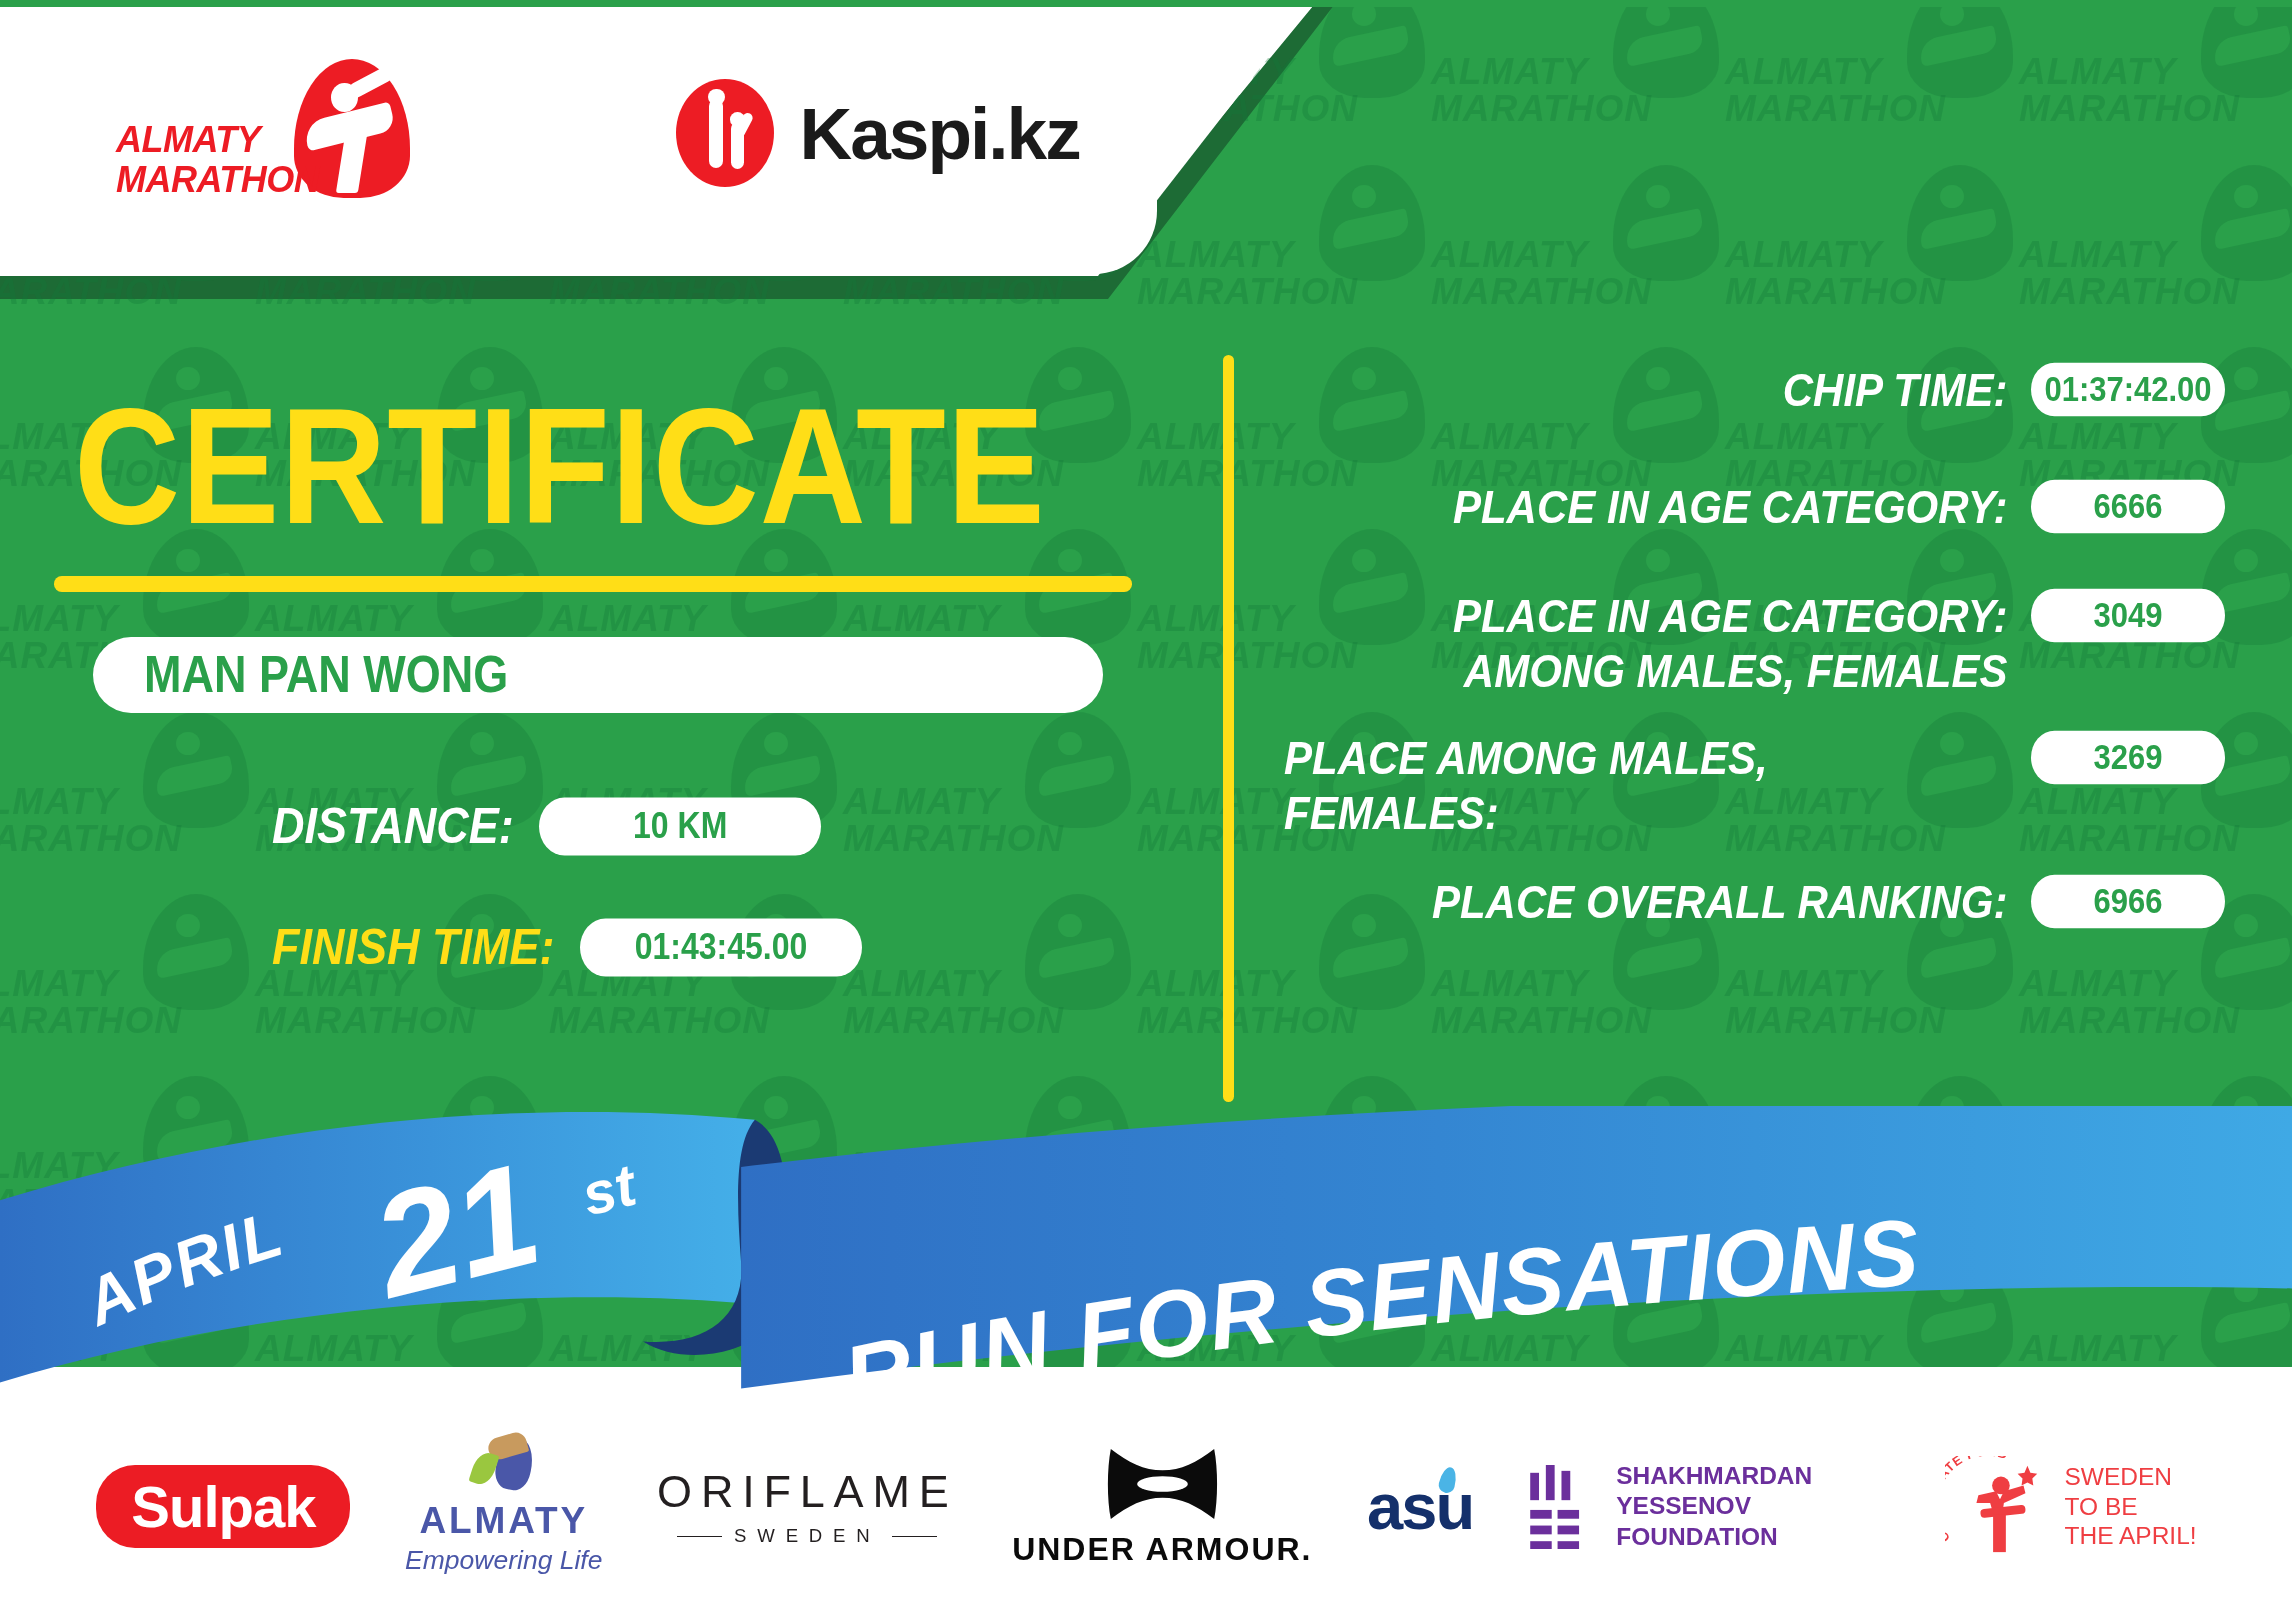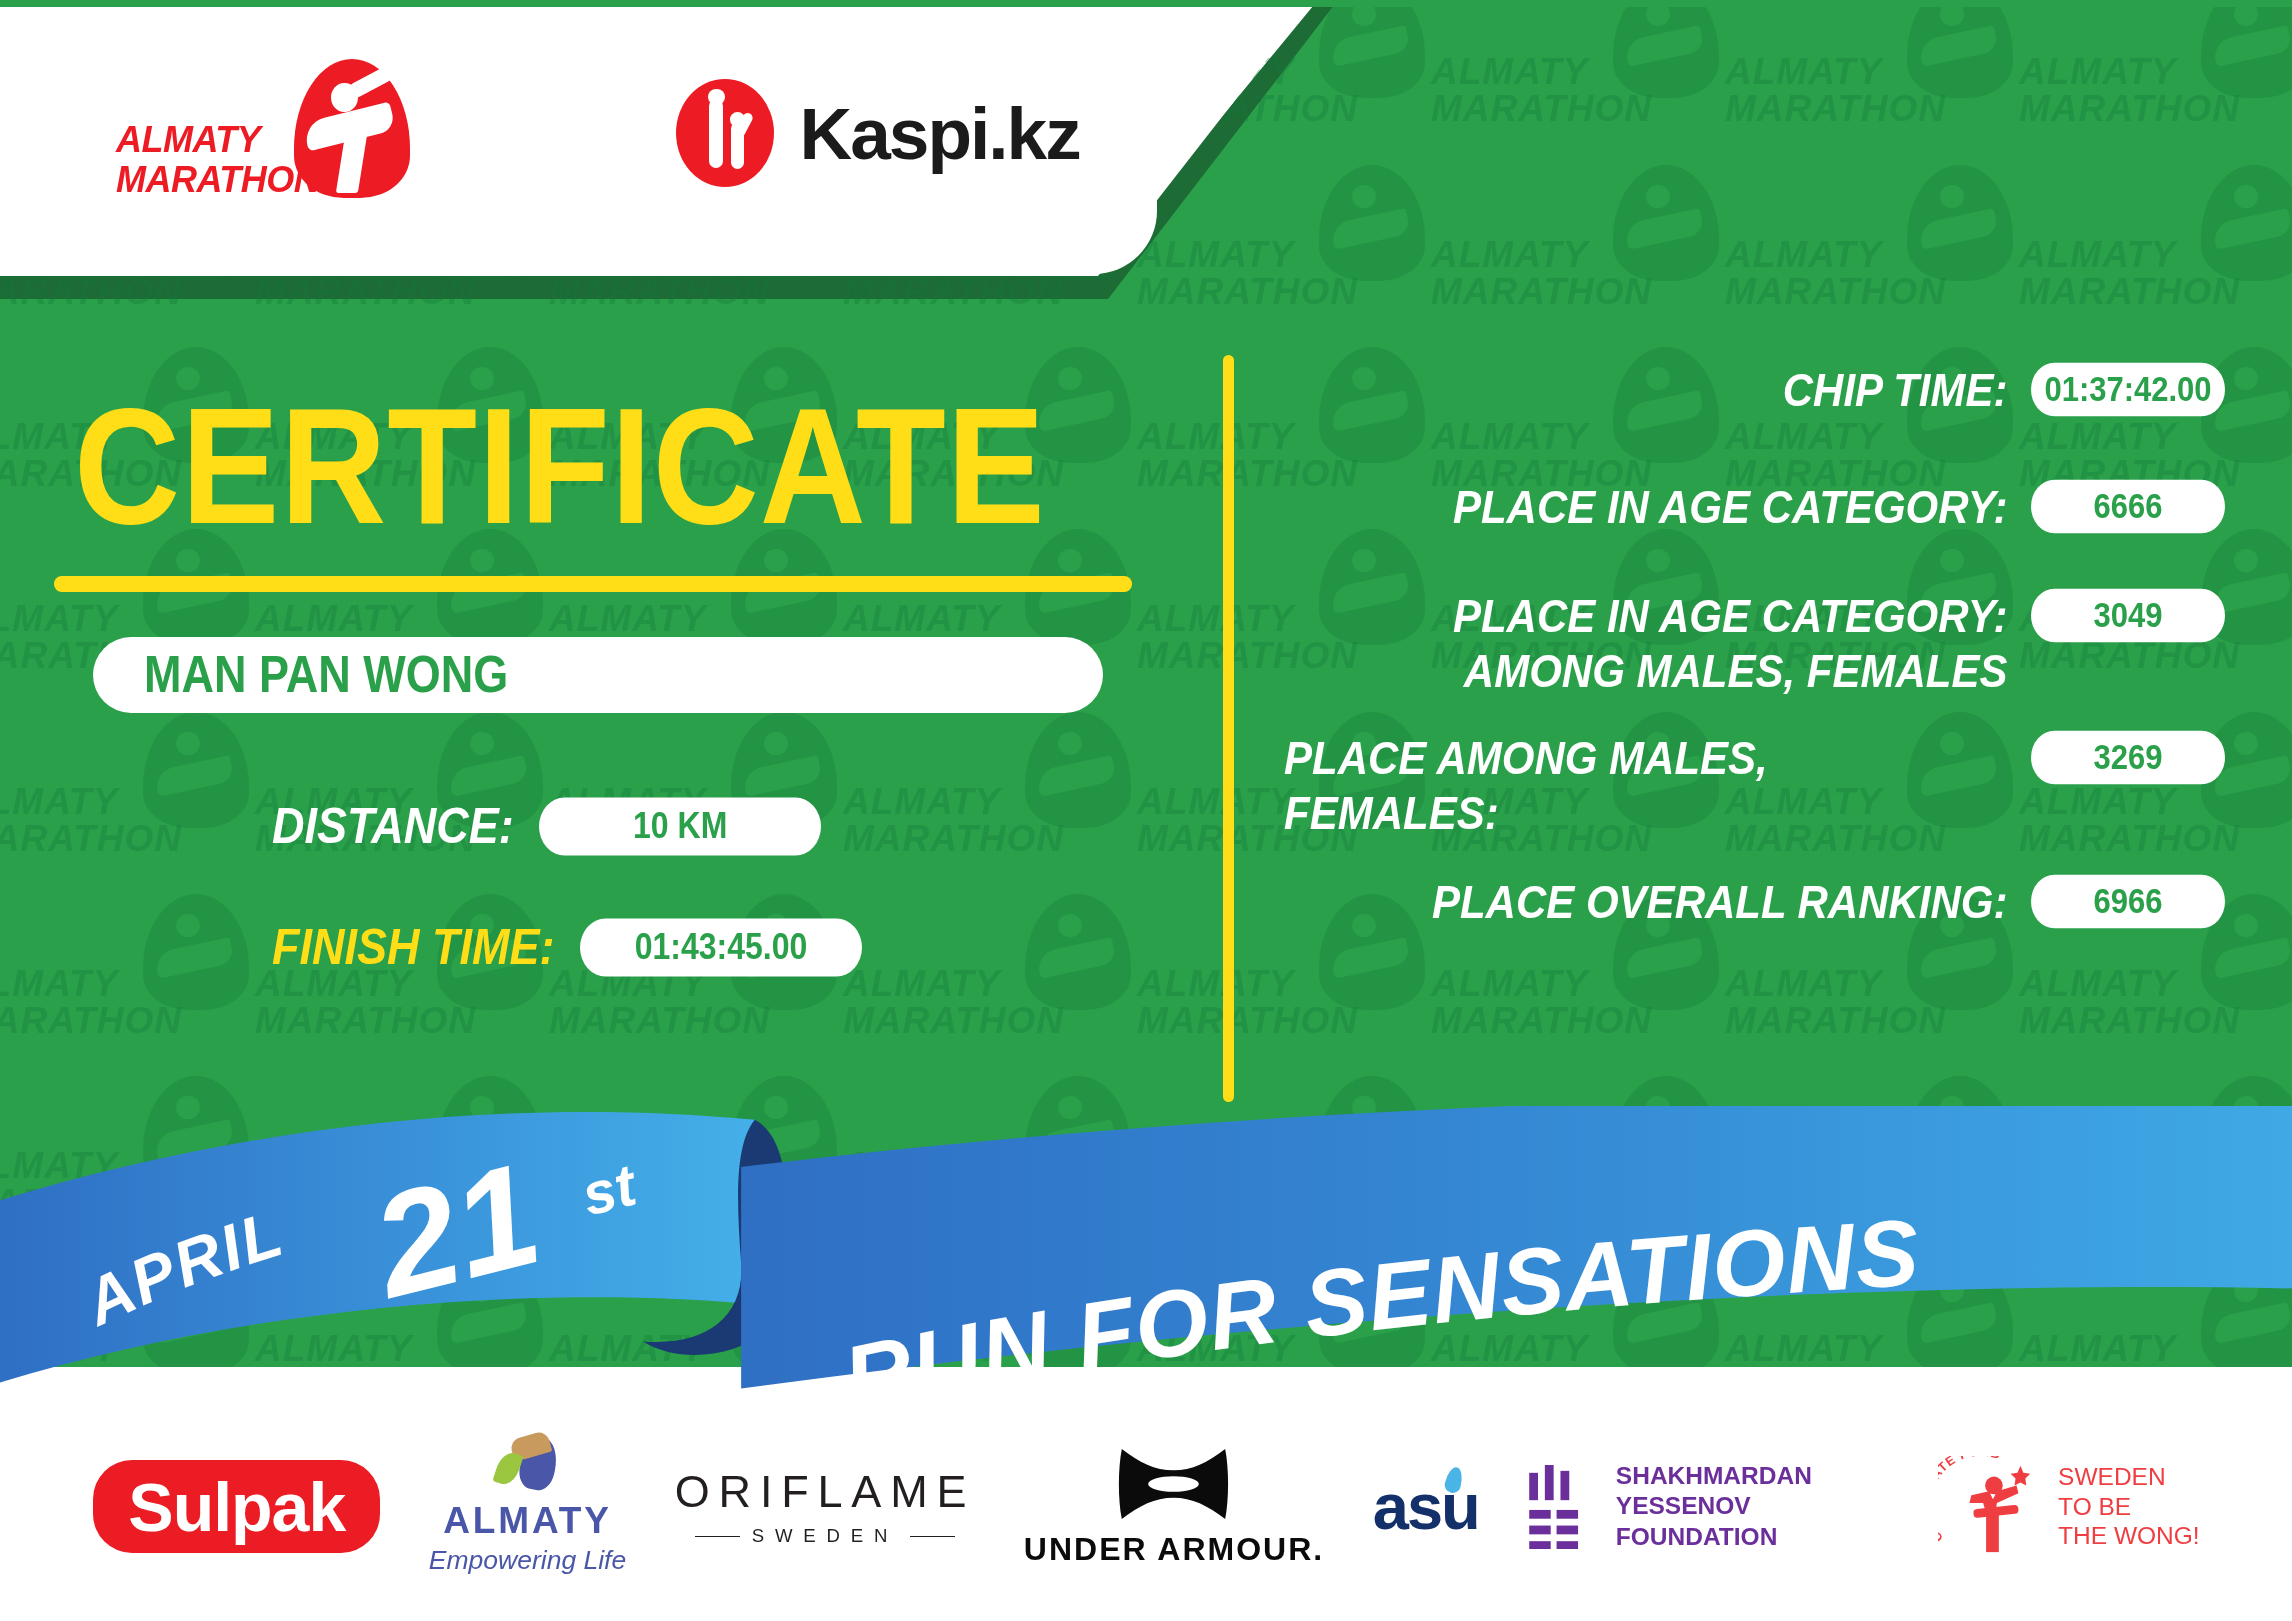--- a/index.html
+++ b/index.html
@@ -212,21 +212,21 @@
   .sponsors{
     position:absolute; left:0; top:1392px; width:100%; height:229px;
     background:#ffffff; z-index:30;
     display:flex; align-items:center; justify-content:space-around;
     padding:0 69px;
   }
   .sp{ display:flex; flex-direction:column; align-items:center; justify-content:center; }
 
   .sp-sulpak{
     background:#ec1c24; color:#ffffff; border-radius:39px;
-    padding:7.8px 35px; font-size:68px; font-weight:bold; letter-spacing:-1px;
+    padding:7.8px 35px; font-size:58px; font-weight:bold; letter-spacing:-1px;
   }
   .sp-sanofi .sanofi-mark{ position:relative; width:73px; height:59px; margin:0 auto 3.9px; }
   .sp-sanofi .sanofi-mark .a{
     position:absolute; right:7.8px; top:0; width:35px; height:53px;
     background:#4a57a8; border-radius:54% 54% 44% 44% / 62% 62% 40% 40%;
     transform:rotate(12deg);
   }
   .sp-sanofi .sanofi-mark .b{
     position:absolute; right:13.7px; top:-2px; width:39px; height:21.6px;
     background:#c89a5e; border-radius:21.6px 21.6px 3.9px 21.6px; transform:rotate(-16deg);
@@ -781,20 +781,20 @@
         </text>
         <circle cx="57" cy="30" r="9" fill="#ef3e42"></circle>
         <path d="M34,40 L52,36 L56,44 L60,36 L80,30 L82,38 L60,48 L58,62 L50,62 L46,48 L32,48 Z" fill="#ef3e42"></path>
         <rect x="36" y="52" width="46" height="9" rx="4" fill="#ef3e42" transform="rotate(-6 59 56)"></rect>
         <rect x="49" y="60" width="13" height="38" fill="#ef3e42"></rect>
         <path d="M84,10 l3,7 l7,1 l-5,5 l1,7 l-6,-3 l-6,3 l1,-7 l-5,-5 l7,-1 Z" fill="#ef3e42"></path>
       </svg>
       <div class="t1">
         <div>SWEDEN</div>
         <div>TO BE</div>
-        <div>THE WONG!</div>
+        <div>THE APRIL!</div>
       </div>
     </div>
 
   </div>
 
 </div>
 
 
 </body></html>

